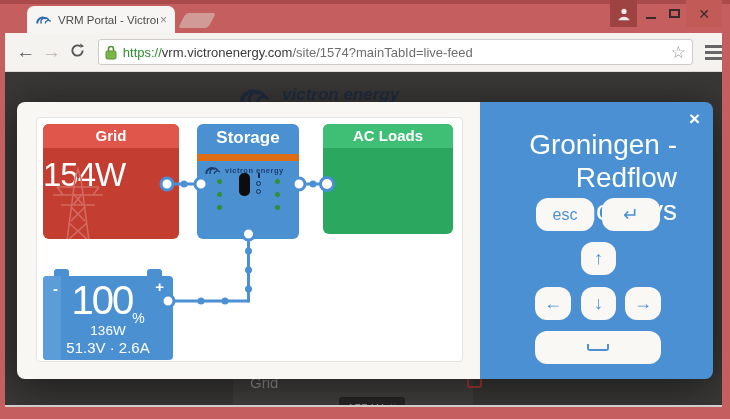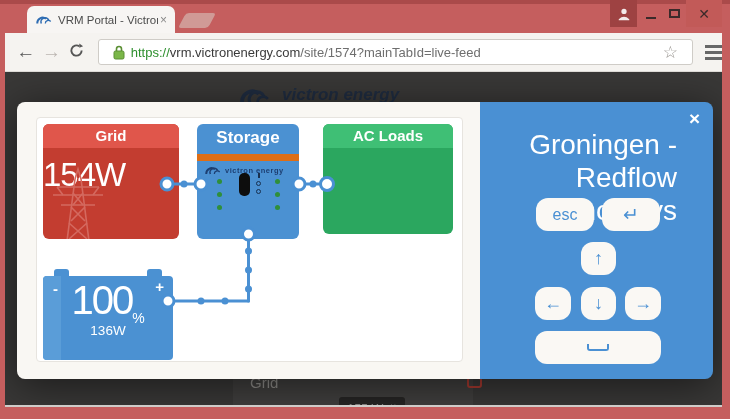--- a/index.html
+++ b/index.html
@@ -25,21 +25,21 @@
   .btn-close { left:686px; width:36px; background:#c25a58; font-size:14px; }
   .min-glyph { width:10px; height:2px; background:#3b2a2a; margin-top:8px; }
   .max-glyph { width:11px; height:9px; border:2px solid #3b2a2a; }
 
   
   .navbar { position:absolute; left:5px; right:8px; top:33px; height:39px; background:#f5f3f0;
             border-bottom:1px solid #dddad6; display:flex; align-items:center; }
   .nav-icon { font-size:19px; color:#555; width:26px; text-align:center; }
   .nav-icon.disabled { color:#bbb5b1; }
   .omnibox { display:flex; align-items:center; height:26px; width:604px; margin-left:8px; background:#fff;
-             border:1px solid #cfccc7; border-radius:3px; padding:0 14px; }
+             border:1px solid #cfccc7; border-radius:3px; padding:0 6px; }
   .url { font-size:13px; white-space:nowrap; overflow:hidden; flex:1; margin-left:6px; }
   .url .scheme { color:#2d8f2d; }
   .url .host { color:#3a3a3a; }
   .url .path { color:#6e6e6e; }
   .star { font-size:17px; color:#9a9692; margin-left:4px; }
   .hamburger { margin-left:12px; display:flex; flex-direction:column; gap:3px; }
   .hamburger div { width:17px; height:3px; background:#676767; }
 
   
   .page { position:absolute; left:5px; right:8px; top:72px; bottom:12px; background:#393837;
@@ -231,20 +231,21 @@
 
           <div class="battery">
             <div class="terminal" style="left:11px"></div>
             <div class="terminal" style="left:104px"></div>
             <div class="bat-body">
               <div class="bat-stripe"></div>
               <div class="bat-minus">-</div>
               <div class="bat-plus">+</div>
               <div class="soc"><span>100</span><sub>%</sub></div>
               <div class="bat-power">136W</div>
+              <div class="bat-detail">51.3V · 2.6A</div>
             </div>
           </div>
 
           <svg class="wires" width="427" height="245" viewBox="0 0 427 245">
             <g stroke="#4a90d3" stroke-width="3" stroke-linecap="round">
               <line x1="130" y1="66" x2="164" y2="66"></line>
               <line x1="262" y1="66" x2="290" y2="66"></line>
               <line x1="131" y1="183" x2="211.5" y2="183"></line>
               <line x1="211.5" y1="183" x2="211.5" y2="122"></line>
             </g>

